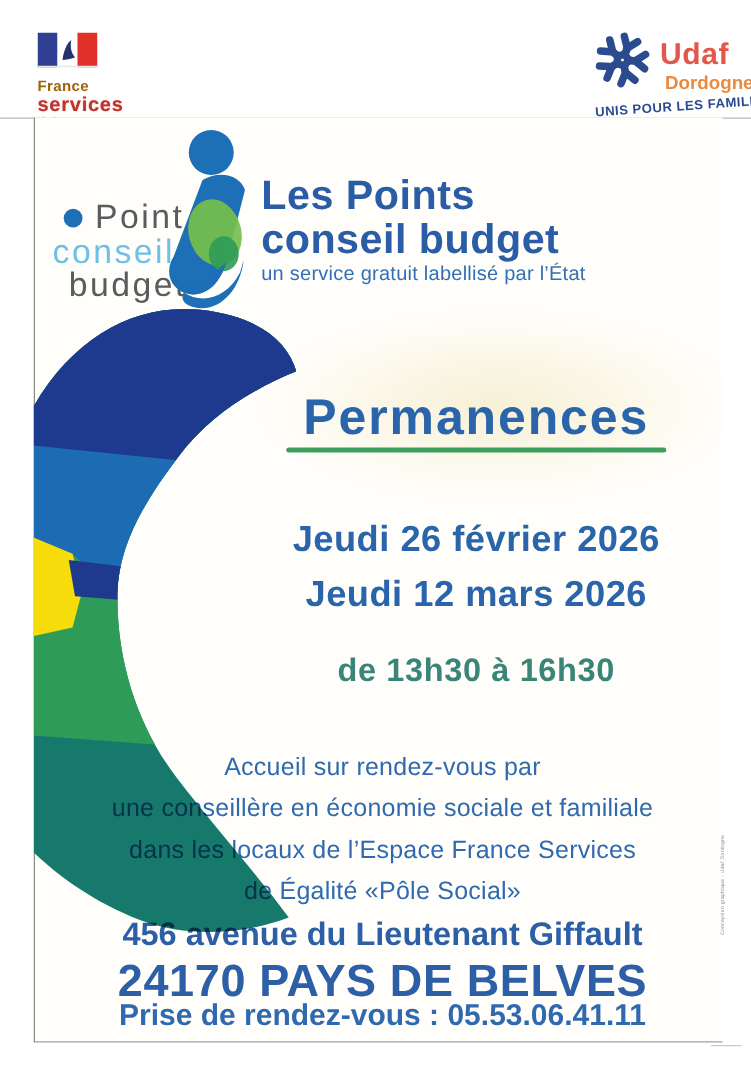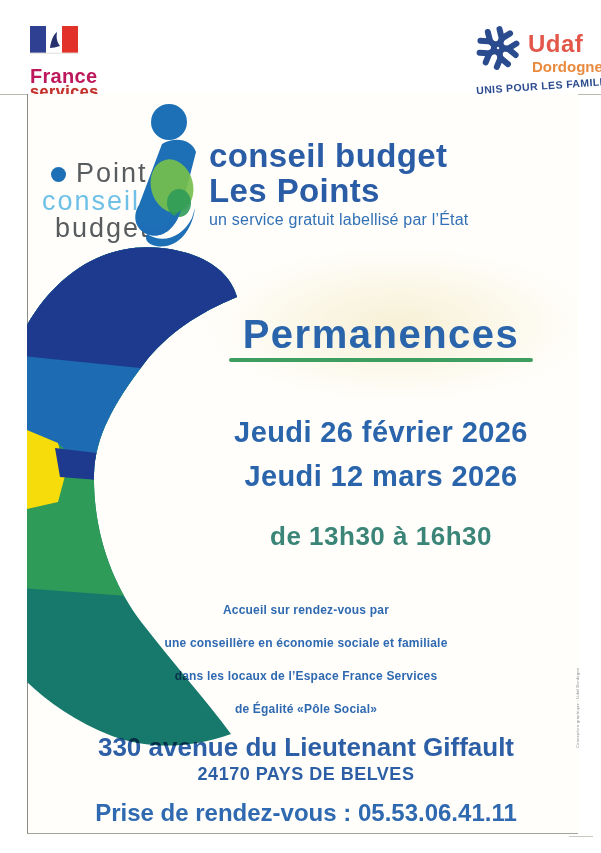--- a/index.html
+++ b/index.html
@@ -5,21 +5,21 @@
   html,body{margin:0;padding:0;}
   body{
     width:601px;height:853px;position:relative;overflow:hidden;
     background:#ffffff;
     font-family:"Liberation Sans", sans-serif;
   }
   .abs{position:absolute;}
 
   
   .fs-logo{left:30px;top:26px;width:110px;}
-  .fs-name{font-size:20px;font-weight:800;color:#be185d;letter-spacing:.3px;line-height:15px;margin-top:11px;}
+  .fs-name{font-size:12px;font-weight:800;color:#a16207;letter-spacing:.3px;line-height:15px;margin-top:3px;}
   .fs-services{font-size:16px;font-weight:800;color:#c3312b;letter-spacing:.6px;line-height:15px;
     text-shadow:0 0 1px rgba(195,49,43,.55);}
   .fs-motto{font-family:"Liberation Serif", serif;font-style:italic;font-size:5px;line-height:4.6px;color:#3a3a3a;margin-top:3px;}
 
   .udaf{left:452px;top:14px;width:142px;}
   .udaf-name{position:absolute;left:76px;top:16px;font-size:24px;font-weight:800;color:#e2574a;letter-spacing:.5px;}
   .udaf-region{position:absolute;left:80px;top:44px;font-size:15px;font-weight:800;color:#ea8a3e;}
   .udaf-tagline{position:absolute;left:24px;top:66px;width:120px;font-size:10.5px;font-weight:800;color:#2b4b8f;
     transform:rotate(-4deg);letter-spacing:.4px;white-space:nowrap;}
 
@@ -48,24 +48,24 @@
   
   .center-r{left:168px;width:370px;text-align:center;}
   .perm{top:218px;font-size:40px;font-weight:800;color:#2a64ab;letter-spacing:1.5px;}
   .perm-underline{left:201px;top:264px;width:304px;height:3.5px;background:#3d9e5f;border-radius:2px;}
   .date1{top:278px;} .date2{top:322px;} .date3{top:366px;}
   .date{font-size:29px;font-weight:800;color:#2a64ab;letter-spacing:.4px;}
   .time{top:427px;font-size:26px;font-weight:800;color:#3a8577;letter-spacing:.5px;text-align:center;}
 
   
   .center-i{left:40px;width:476px;text-align:center;mix-blend-mode:multiply;}
-  .info{font-size:12px;font-weight:700;color:#2f6ab4;letter-spacing:.2px;}
+  .info{font-size:20px;font-weight:400;color:#2f6ab4;letter-spacing:.2px;}
   .il1{top:509px;} .il2{top:542px;} .il3{top:575px;} .il4{top:608px;}
   .addr1{top:638px;font-size:26px;font-weight:800;color:#2c5fa8;}
-  .addr2{top:670px;font-size:18px;font-weight:800;color:#2c5fa8;letter-spacing:.5px;}
+  .addr2{top:670px;font-size:36px;font-weight:800;color:#2c5fa8;letter-spacing:.5px;}
   .phone{top:705px;font-size:24px;font-weight:800;color:#2f6ab4;}
 
   
   .microtext{
     left:575px;top:588px;height:160px;
     writing-mode:vertical-rl;transform:rotate(180deg);
     font-size:4px;color:#8a8a8a;letter-spacing:.3px;white-space:nowrap;
   }
   .microrule{left:569px;top:836px;width:24px;height:1px;background:#c9c9c2;}
 </style>
@@ -116,22 +116,22 @@
   <svg class="abs" style="left:98px;top:6px;" width="80" height="150" viewBox="0 0 80 150">
     <circle cx="43" cy="22" r="18" fill="#1d6fb6"></circle>
     <path d="M36,44 C50,36 66,40 70,52 L55,110 C50,128 36,140 21,134 C9,129 6,116 13,105 Z" fill="#1d6fb6"></path>
     <path d="M21,134 C36,144 56,138 66,118 L69,108 C66,132 50,150 30,146 C22,144 18,140 21,134 Z" fill="#1d6fb6"></path>
     <ellipse cx="46" cy="86" rx="21" ry="27" fill="#76bf4d" opacity="0.92" transform="rotate(-15 46 86)"></ellipse>
     <ellipse cx="53" cy="103" rx="12" ry="14" fill="#2f9b58" opacity="0.9"></ellipse>
     <path d="M55,110 C50,128 36,140 21,134 C15,131 11,126 10,120 C20,130 36,130 46,118 Z" fill="#1d6fb6" opacity="0.85"></path>
   </svg>
 
   <div class="abs title">
+    <div>Les Points</div>
     <div>conseil budget</div>
-    <div>Les Points</div>
   </div>
   <div class="abs subtitle">un service gratuit labellisé par l’État</div>
 
   <svg class="abs" style="left:-1px;top:146px;" width="250" height="530" viewBox="0 0 250 530">
     <defs>
       <clipPath id="cres">
         <path d="M0,85 C33,28 83,2 135,8 C178,13 203,32 210,57
                  C173,72 139,94 116,125 C88,162 68,196 67,234
                  C66,292 85,344 115,383 C145,422 179,460 204,494
                  C169,507 125,511 85,496 C49,482 21,462 0,442 Z"></path>
@@ -153,19 +153,19 @@
   <div class="abs center-r date date2">Jeudi 26 février 2026</div>
   <div class="abs center-r date date3">Jeudi 12 mars 2026</div>
 
   <div class="abs center-r time">de 13h30 à 16h30</div>
 
   <div class="abs center-i info il1">Accueil sur rendez-vous par</div>
   <div class="abs center-i info il2">une conseillère en économie sociale et familiale</div>
   <div class="abs center-i info il3">dans les locaux de l’Espace France Services</div>
   <div class="abs center-i info il4">de Égalité «Pôle Social»</div>
 
-  <div class="abs center-i addr1">330 avenue du Lieutenant Giffault</div>
+  <div class="abs center-i addr1">456 avenue du Lieutenant Giffault</div>
   <div class="abs center-i addr2">24170 PAYS DE BELVES</div>
   <div class="abs center-i phone">Prise de rendez-vous : 05.53.06.41.11</div>
 </div>
 
 <div class="abs microtext">Conception graphique : Udaf Dordogne</div>
 <div class="abs microrule"></div>
 
 </body></html>

